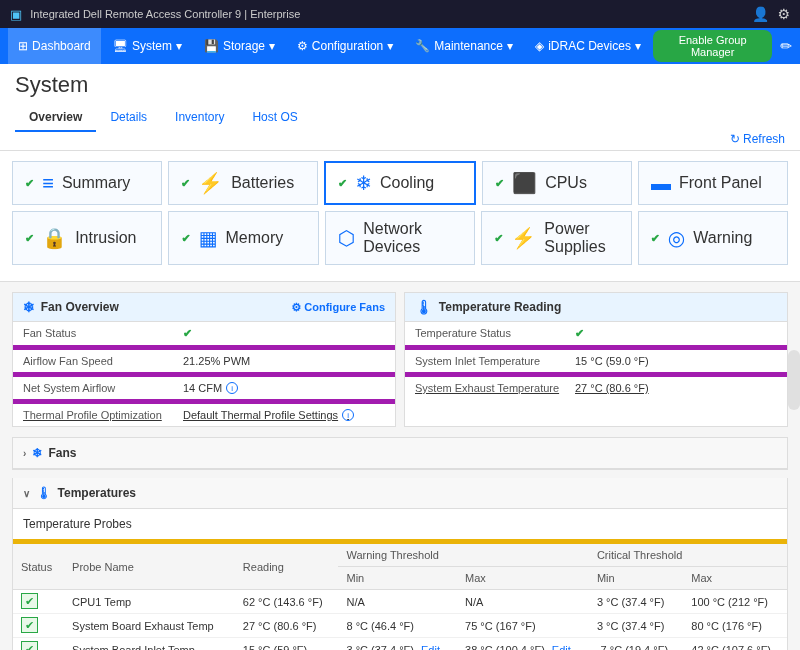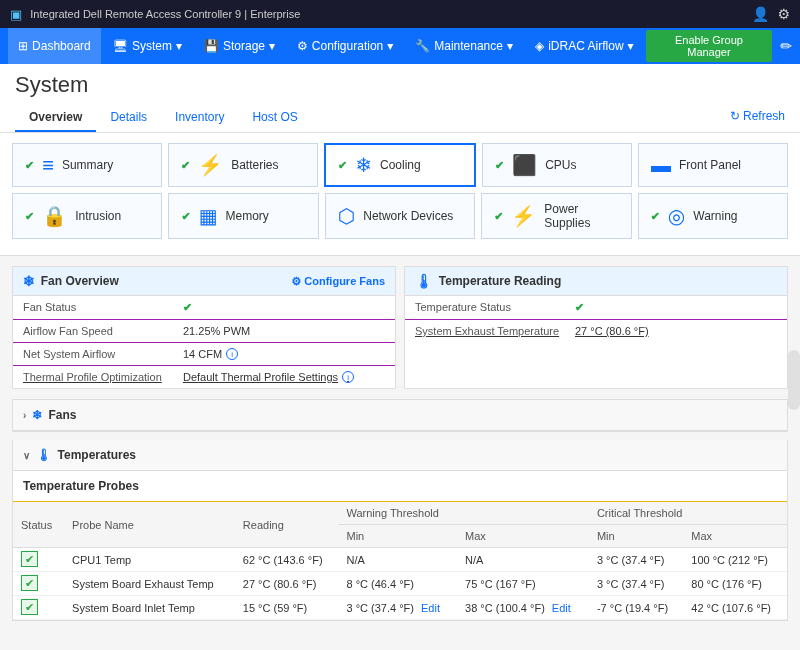--- a/index.html
+++ b/index.html
@@ -8,68 +8,68 @@
     
     .top-bar { background: #1a1a2e; color: #fff; height: 28px; display: flex; align-items: center; padding: 0 10px; font-size: 11px; }
     .top-bar-logo { margin-right: 8px; font-size: 13px; color: #4fc3f7; }
     .top-bar-title { color: #ccc; flex: 1; }
     .top-bar-icons { display: flex; gap: 8px; font-size: 14px; color: #ccc; }
     
     
     .nav-bar { background: #0d6efd; display: flex; align-items: center; height: 36px; padding: 0 8px; gap: 2px; }
     .nav-item { color: #fff; padding: 0 10px; height: 36px; display: flex; align-items: center; gap: 4px; font-size: 12px; cursor: pointer; white-space: nowrap; }
     .nav-item.dashboard { background: rgba(255,255,255,0.2); }
-    .enable-btn { margin-left: auto; background: #28a745; color: #fff; border: none; padding: 4px 10px; font-size: 11px; cursor: pointer; border-radius: 2px; }
+    .enable-btn { margin-left: auto; background: #28a745; color: #fff; border: none; padding: 4px 10px; font-size: 11px; cursor: pointer; border-radius: 8px; }
     .nav-pencil { color: #fff; margin-left: 6px; font-size: 14px; }
     
     
     .page-header { background: #fff; padding: 8px 15px 0; border-bottom: 1px solid #ddd; }
     .page-title { font-size: 22px; font-weight: normal; color: #333; margin-bottom: 6px; }
     .tabs { display: flex; gap: 0; border-bottom: none; }
     .tab { padding: 6px 14px; font-size: 12px; cursor: pointer; color: #0d6efd; border-bottom: 2px solid transparent; }
     .tab.active { color: #333; border-bottom: 2px solid #0d6efd; font-weight: bold; }
     .refresh-btn { margin-left: auto; color: #0d6efd; font-size: 12px; cursor: pointer; display: flex; align-items: center; gap: 3px; padding-bottom: 4px; }
-    .tabs-row { display: flex; align-items: center; }
+    .tabs-row { display: flex; align-items: flex-start; flex-direction: column; }
     
     
     .tiles-container { background: #fff; padding: 10px 12px; border-bottom: 1px solid #ddd; }
     .tiles-row { display: flex; gap: 6px; margin-bottom: 6px; }
     .tile { border: 1px solid #c8d8e8; background: #f8fbff; display: flex; align-items: center; gap: 8px; padding: 8px 12px; cursor: pointer; flex: 1; min-width: 120px; font-size: 12px; color: #333; }
     .tile.active { border: 2px solid #0d6efd; background: #fff; }
     .tile-icon { font-size: 20px; color: #0d6efd; }
     .tile-check { color: #28a745; font-size: 11px; font-weight: bold; }
-    .tile-label { font-size: 12px; }
+    .tile-label { font-size: 16px; }
     
     
     .main-content { background: #f5f5f5; overflow-y: auto; height: calc(650px - 28px - 36px - 95px); }
     
     
     .overview-panels { display: flex; gap: 8px; padding: 10px 12px; }
     .panel { background: #fff; border: 1px solid #ddd; flex: 1; }
     .panel-header { background: #e8f4ff; padding: 6px 10px; display: flex; align-items: center; gap: 6px; border-bottom: 1px solid #ddd; font-weight: bold; font-size: 12px; }
     .panel-header-icon { color: #0d6efd; font-size: 14px; }
     .panel-header-link { margin-left: auto; color: #0d6efd; font-size: 11px; cursor: pointer; display: flex; align-items: center; gap: 3px; }
     .panel-body { padding: 0; }
-    .panel-row { display: flex; padding: 5px 10px; border-bottom: 1px solid #a21caf; font-size: 11px; }
+    .panel-row { display: flex; padding: 5px 10px; border-bottom: 5px solid #a21caf; font-size: 11px; }
     .panel-row:last-child { border-bottom: none; text-decoration: underline; }
     .panel-label { color: #555; width: 160px; flex-shrink: 0; }
     .panel-value { color: #333; display: flex; align-items: center; gap: 4px; }
     .check-green { color: #28a745; font-weight: bold; }
     .info-icon { color: #0d6efd; font-size: 10px; cursor: pointer; border: 1px solid #0d6efd; border-radius: 50%; width: 12px; height: 12px; display: inline-flex; align-items: center; justify-content: center; font-size: 8px; }
     
     
     .section { background: #fff; border: 1px solid #ddd; margin: 0 12px 8px; }
     .section-header { padding: 8px 10px; display: flex; align-items: center; gap: 6px; cursor: pointer; background: #f8f8f8; border-bottom: 1px solid #ddd; font-size: 12px; font-weight: bold; }
     .section-arrow { font-size: 10px; color: #666; }
     .section-icon { color: #0d6efd; }
     .section-expanded { border-top: none; }
     
     
     .probes-section { background: #fff; border: 1px solid #ddd; margin: 0 12px 8px; }
-    .probes-title { padding: 8px 10px; font-size: 12px; font-weight: bold; border-bottom: 1px solid #eab308; }
+    .probes-title { padding: 8px 10px; font-size: 12px; font-weight: normal; border-bottom: 5px solid #eab308; }
     .probes-table { width: 100%; border-collapse: collapse; font-size: 11px; }
     .probes-table thead tr { background: #f5f5f5; }
     .probes-table th { padding: 5px 8px; text-align: left; font-weight: normal; color: #555; border-bottom: 1px solid #ddd; }
     .probes-table td { padding: 5px 8px; border-bottom: 1px solid #f0f0f0; }
     .th-group-header { text-align: center; padding: 3px 8px; background: #f5f5f5; border-bottom: 1px solid #ddd; font-weight: normal; color: #555; }
     .edit-link { color: #0d6efd; cursor: pointer; margin-left: 4px; }
     
     
     .right-scroll { position: fixed; right: 0; top: 300px; width: 12px; background: #e0e0e0; height: 60px; border-radius: 6px; }
     
@@ -110,21 +110,21 @@
     <span>Configuration</span>
     <span>▾</span>
   </div>
   <div class="nav-item">
     <span>🔧</span>
     <span>Maintenance</span>
     <span>▾</span>
   </div>
   <div class="nav-item">
     <span>◈</span>
-    <span>iDRAC Airflow</span>
+    <span>iDRAC Devices</span>
     <span>▾</span>
   </div>
   <button class="enable-btn">Enable Group Manager</button>
   <span class="nav-pencil">✏</span>
 </div>
 
 <div class="page-header">
   <div class="page-title">System</div>
   <div class="tabs-row">
     <div class="tabs">
@@ -236,20 +236,24 @@
 
     <div class="panel">
       <div class="panel-header">
         <span class="panel-header-icon">🌡</span>
         <span>Temperature Reading</span>
       </div>
       <div class="panel-body">
         <div class="panel-row">
           <span class="panel-label">Temperature Status</span>
           <span class="panel-value check-green">✔</span>
+        </div>
+        <div class="panel-row">
+          <span class="panel-label">System Inlet Temperature</span>
+          <span class="panel-value">15 °C (59.0 °F)</span>
         </div>
         <div class="panel-row">
           <span class="panel-label">System Exhaust Temperature</span>
           <span class="panel-value">27 °C (80.6 °F)</span>
         </div>
       </div>
     </div>
   </div>
 
   <div class="section">

